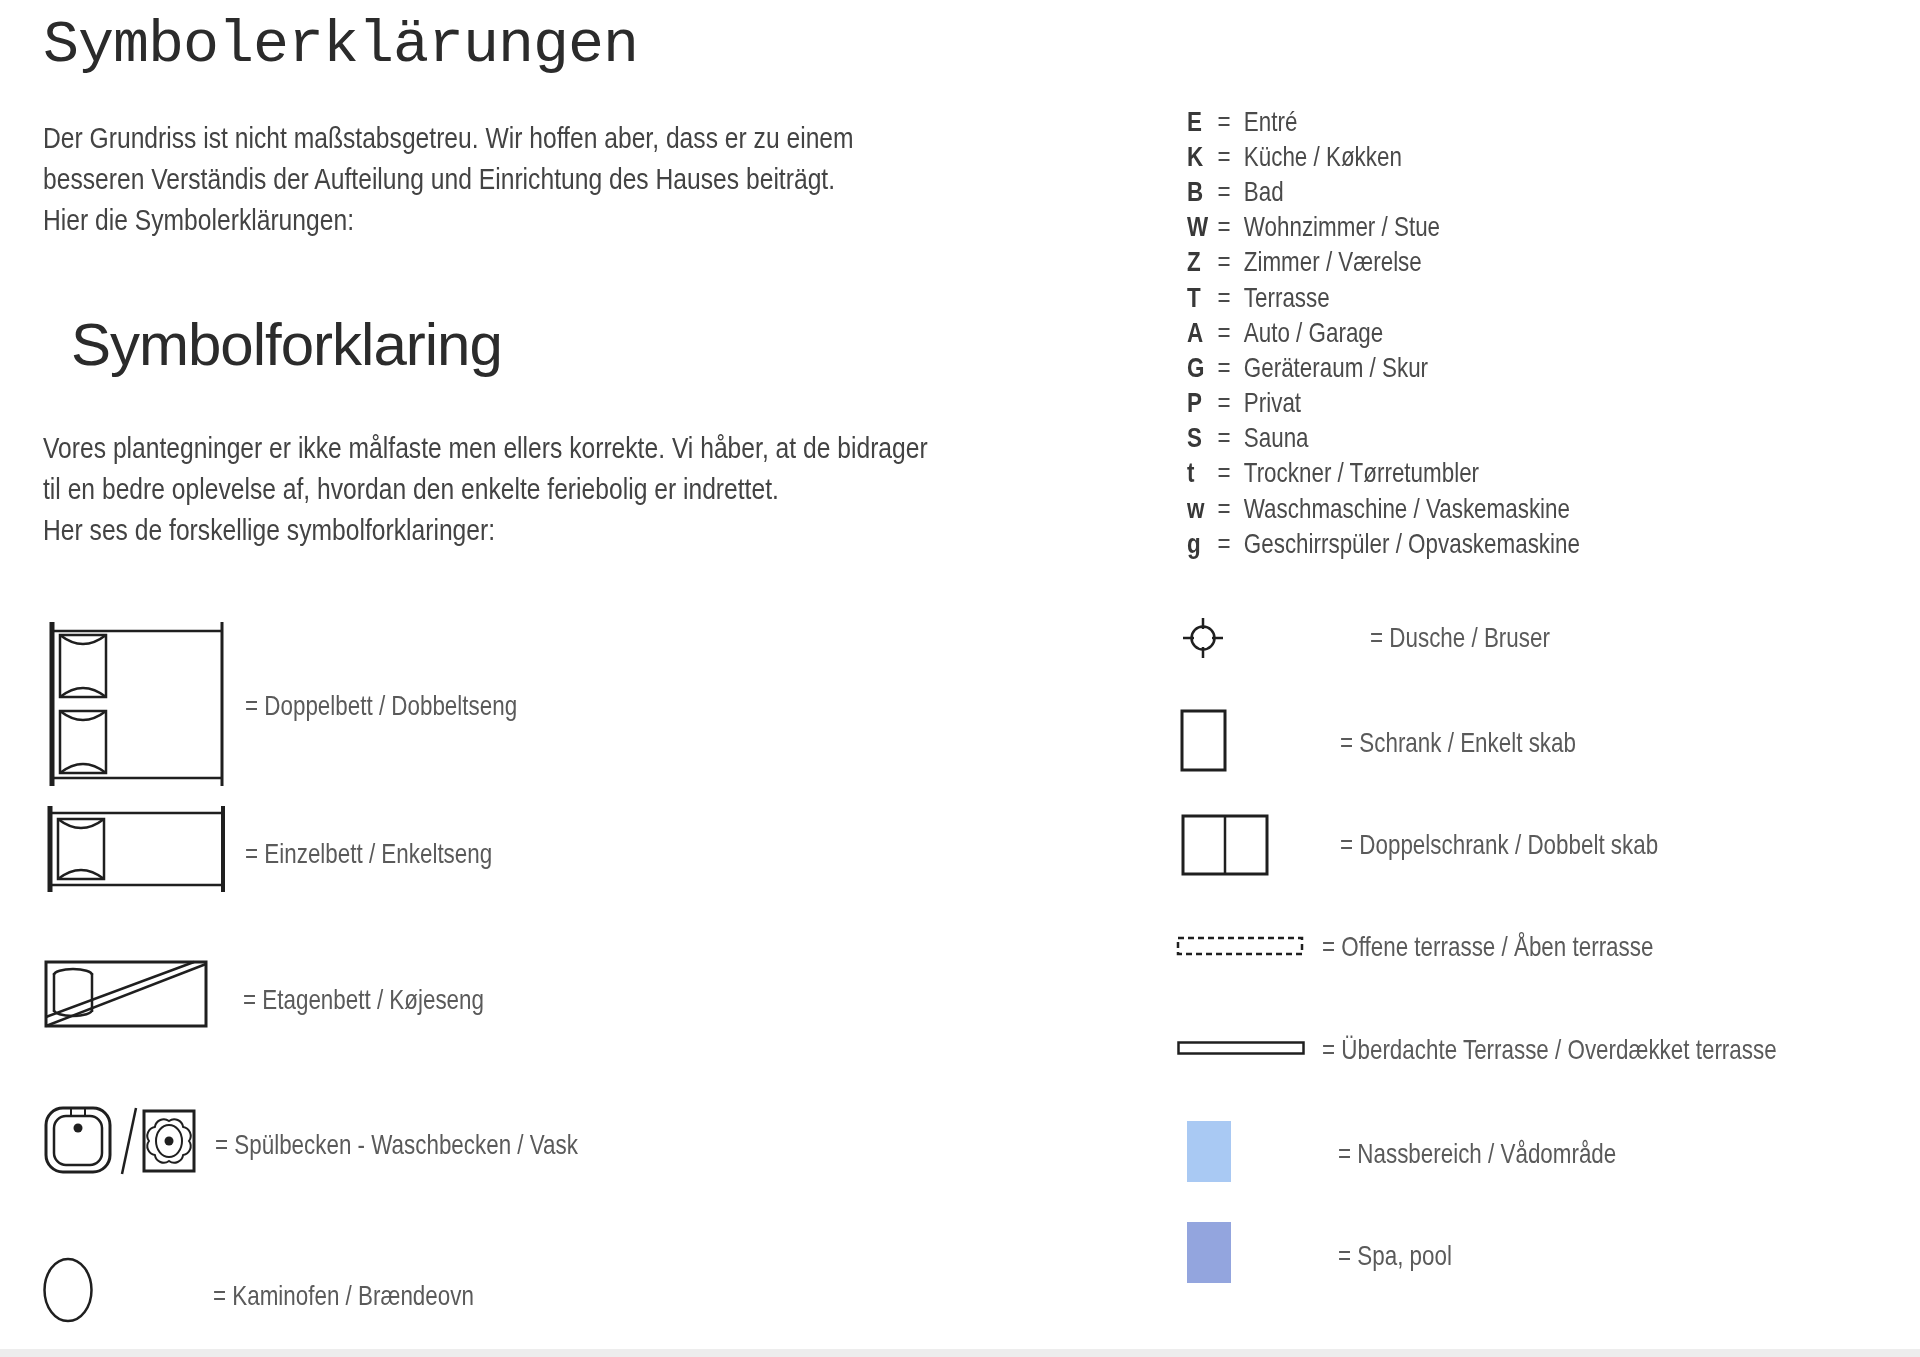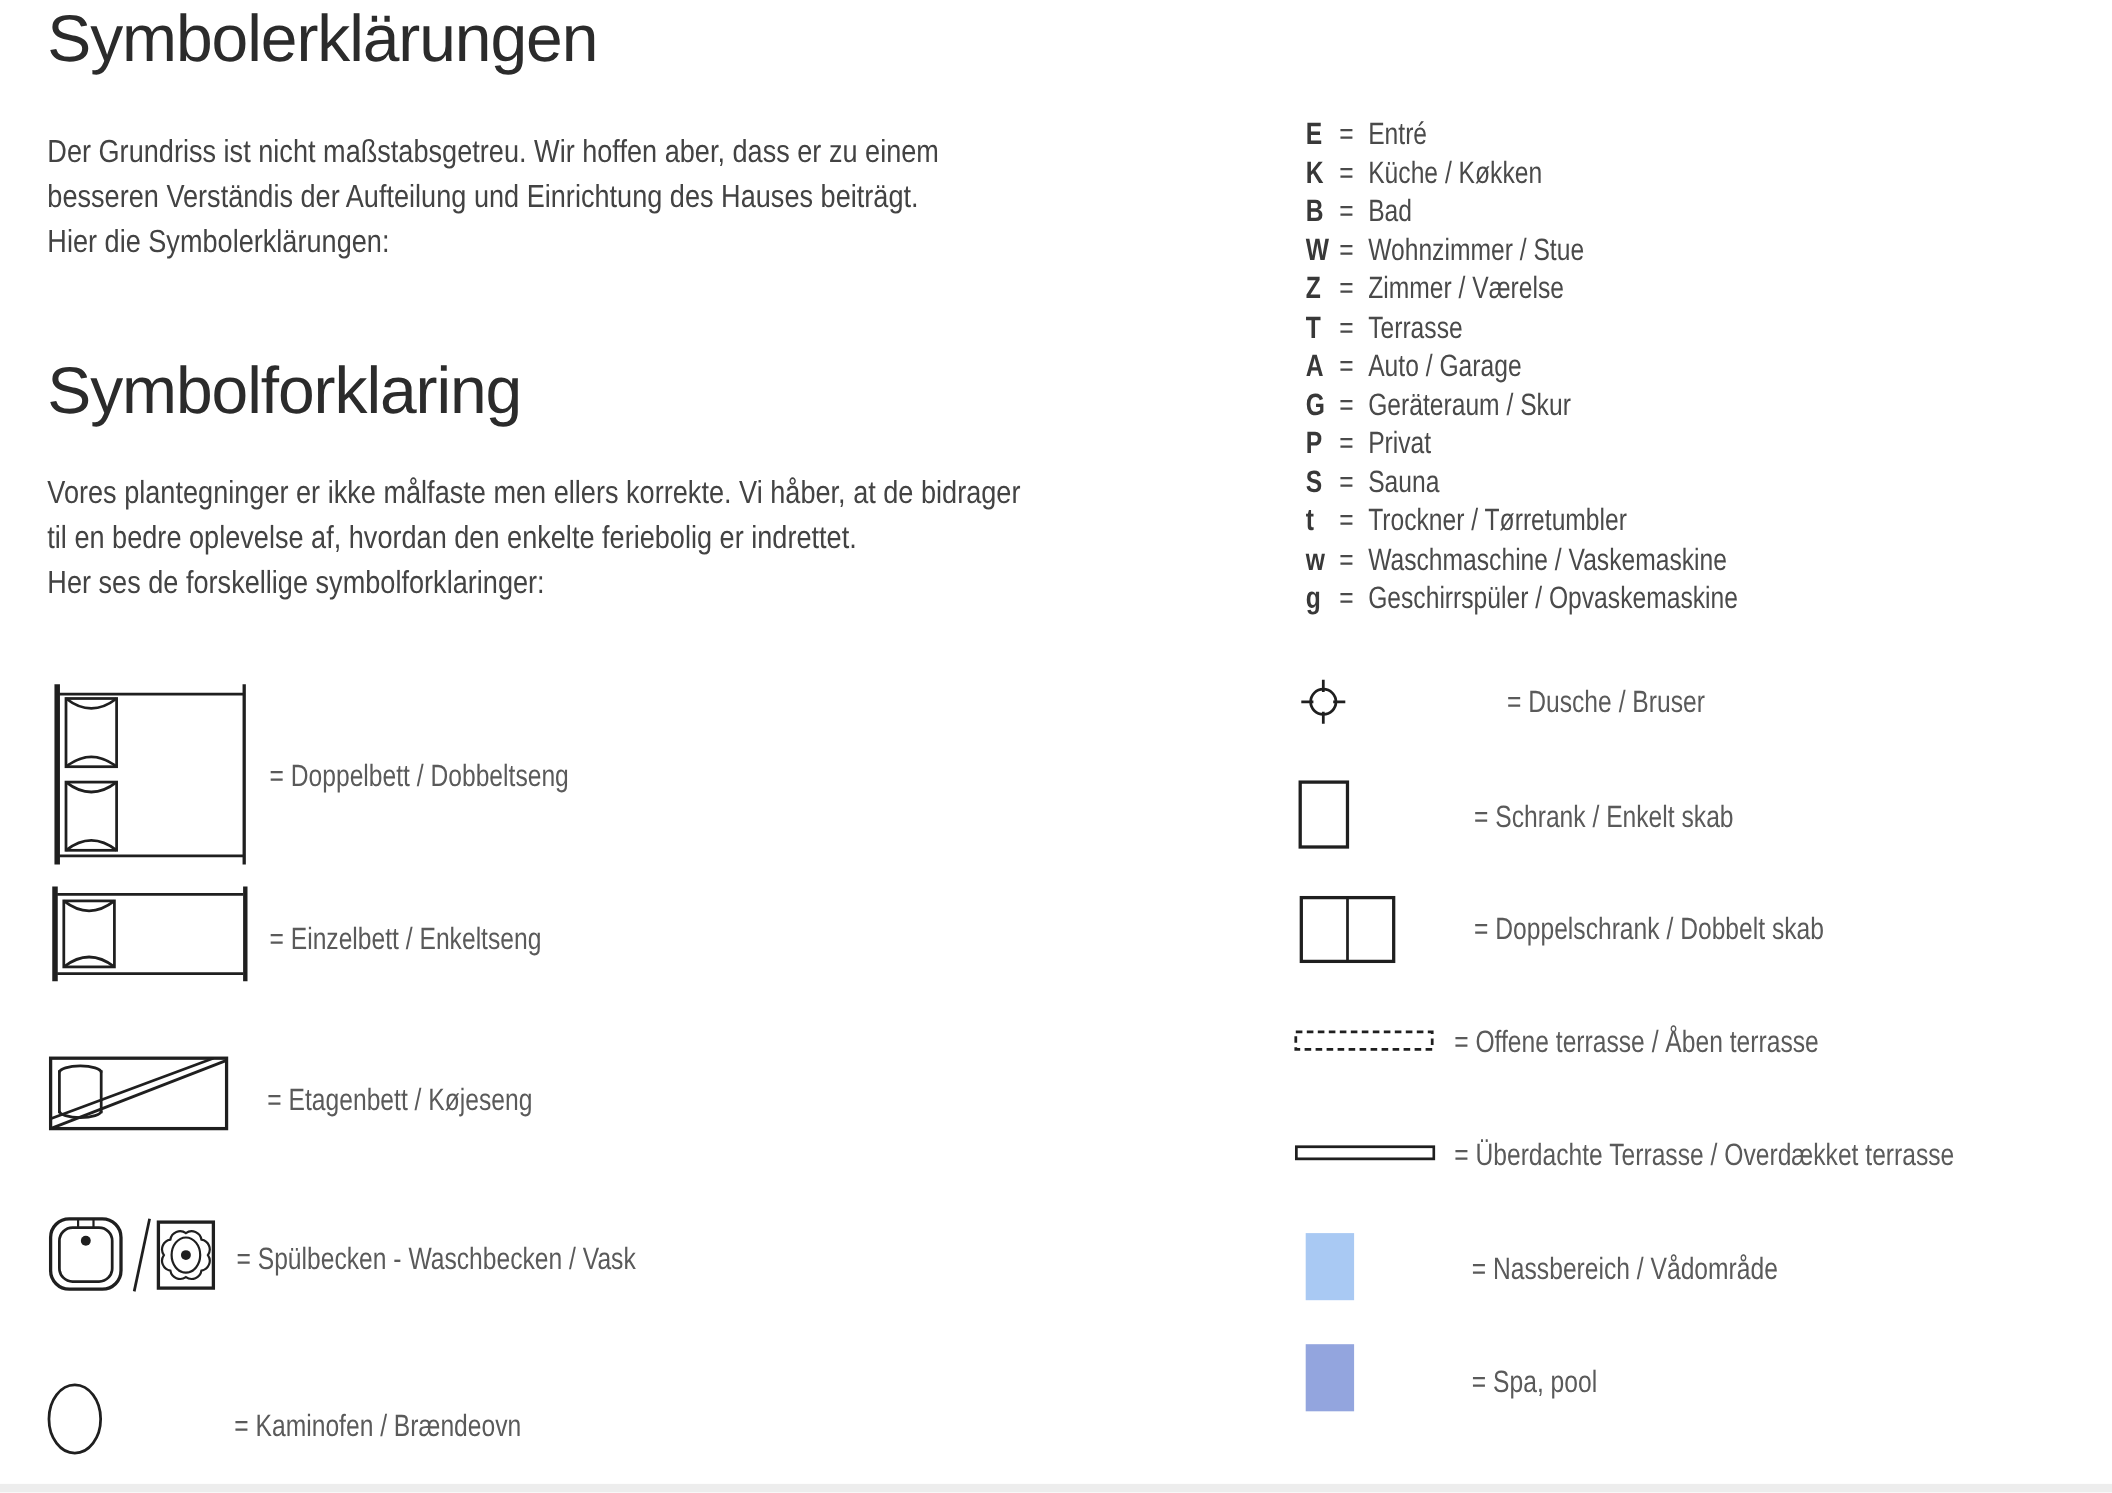--- a/index.html
+++ b/index.html
@@ -1,22 +1,22 @@
 <!DOCTYPE html>
 <html><head>
 <meta charset="utf-8">
 <style>
   html,body{margin:0;padding:0;background:#fff;}
   .canvas{position:relative;width:1920px;height:1357px;background:#ffffff;
           font-family:"Liberation Sans",sans-serif;overflow:hidden;}
 
   .heading{position:absolute;left:43px;font-size:60px;line-height:66px;
            color:#2b2b2b;letter-spacing:-1px;font-weight:500;white-space:nowrap;}
-  #heading-de{top:2px;}
-  #heading-dk{top:322px;}
+  #heading-de{top:12px;font-family:Liberation Mono, monospace;}
+  #heading-dk{top:312px;margin-left:28px;}
 
   .para{position:absolute;left:43px;width:1100px;font-size:29px;line-height:41px;
         color:#434343;white-space:pre-line;transform:scaleX(0.85);transform-origin:0 0;}
   #para-de{top:118px;}
   #para-dk{top:428px;}
 
   .abbr-list{position:absolute;left:1187px;top:104px;transform:scaleX(0.8);transform-origin:0 0;}
   .abbr-row{display:flex;align-items:center;height:35.2px;font-size:28px;white-space:nowrap;}
   .abbr-letter{display:inline-block;width:38px;font-weight:700;color:#383838;}
   .abbr-eq{display:inline-block;width:33px;color:#4a4a4a;}

